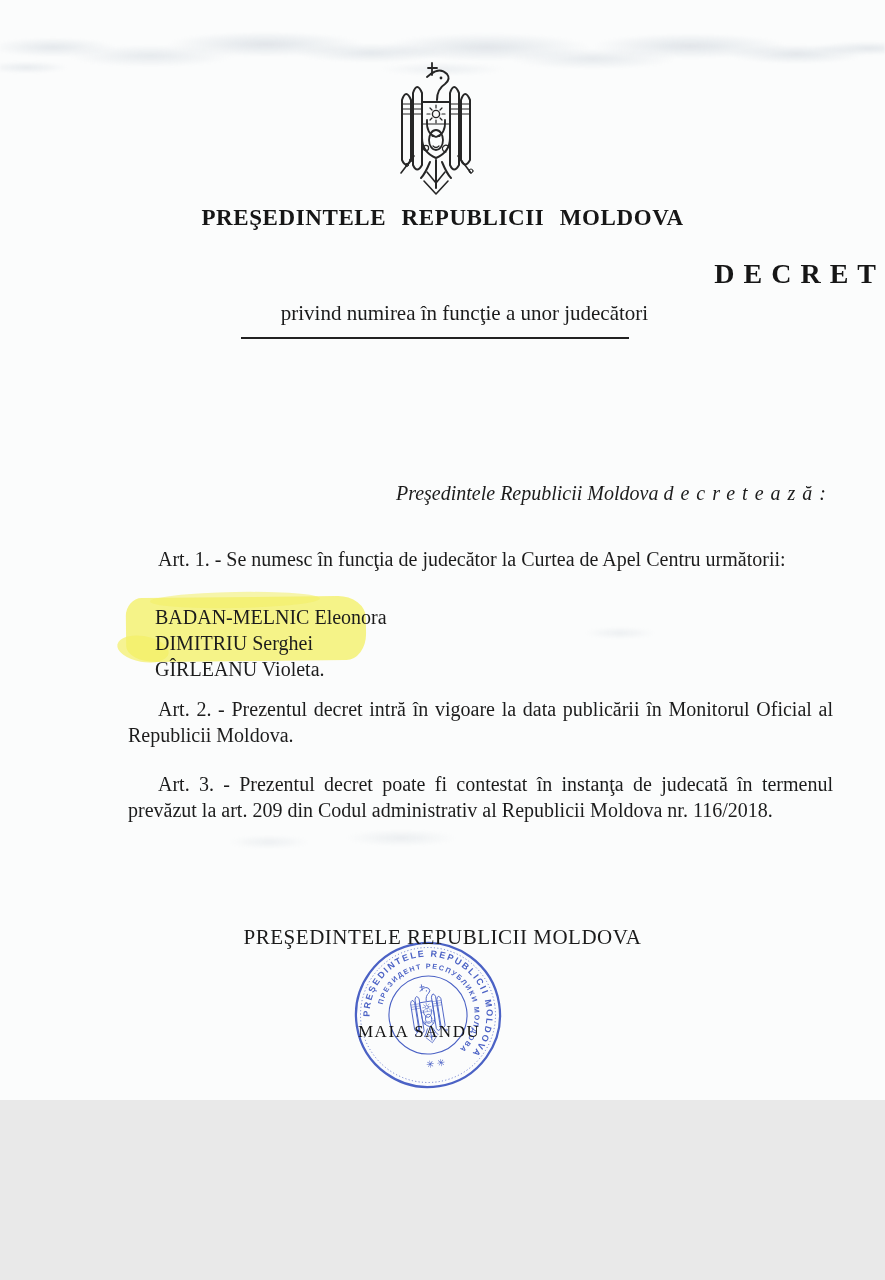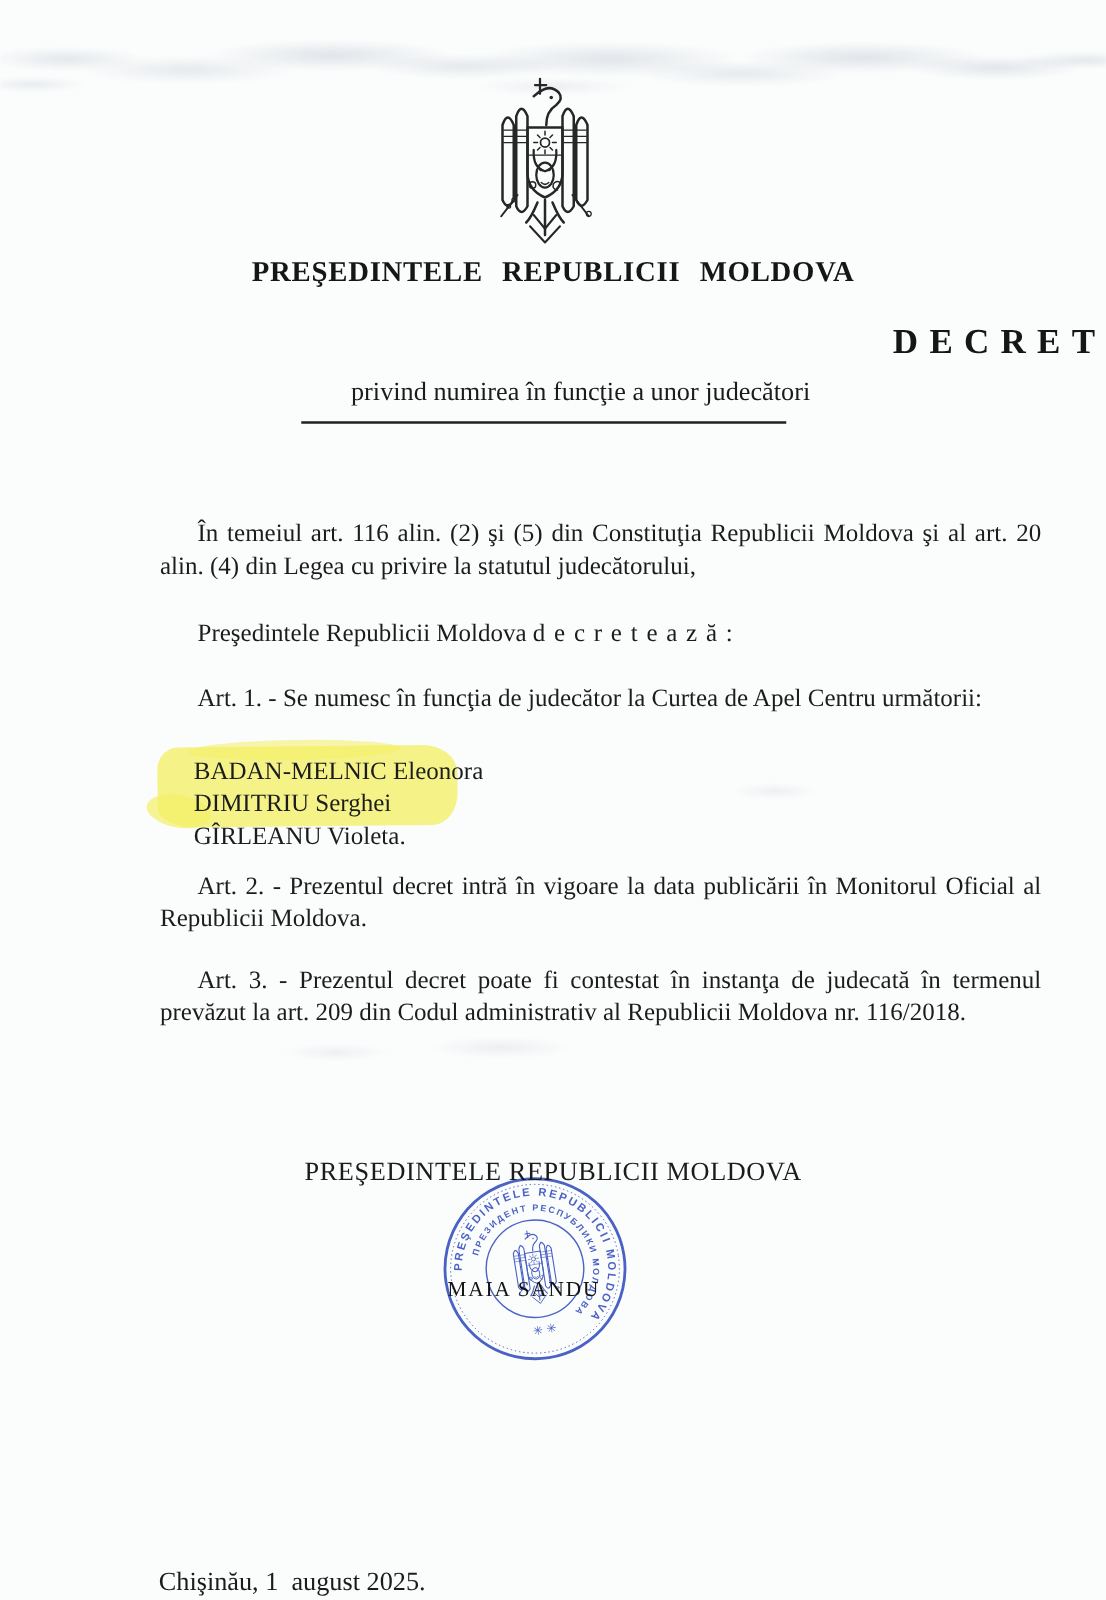--- a/index.html
+++ b/index.html
@@ -1,17 +1,17 @@
 <!DOCTYPE html>
 <html style="--stamp: #3e57c1; --hl: #f3ef66;"><head>
 <meta charset="utf-8">
 <style>
   html,body{margin:0;padding:0;background:#e9e9e9;}
   .page{
-    position:relative;width:885px;height:1280px;margin:0 auto;
+    position:relative;width:885px;height:1100px;margin:0 auto;
     background:#fbfcfc;overflow:hidden;
     font-family:"Liberation Serif","DejaVu Serif",serif;
     color:#1e1e1e;
   }
   
   .smudge-band{
     position:absolute;left:0;top:24px;width:885px;height:58px;pointer-events:none;
     background-image:
       radial-gradient(90px 14px at 6% 40%, rgba(150,165,182,.22), transparent 70%),
       radial-gradient(120px 16px at 17% 55%, rgba(150,165,182,.20), transparent 70%),
@@ -50,21 +50,21 @@
     font-size:21px;color:#1b1b1b;padding-left:44px;
   }
   .subtitle-rule{position:absolute;left:241px;top:337px;width:388px;height:2px;background:#212121;}
   
   .para{
     position:absolute;left:128px;width:705px;
     font-size:20px;line-height:26px;text-align:justify;color:#1c1c1c;
   }
   .para .indent{display:inline-block;width:30px;}
   .p-preamble{top:394px;}
-  .p-decree{top:474px;text-align:left;}
+  .p-decree{top:460px;text-align:right;font-style:italic;}
   .spaced-verb{letter-spacing:7px;}
   .p-art1{top:526px;}
   .p-art2{top:676px;}
   .p-art3{top:751px;}
   .names{position:absolute;left:128px;top:578px;width:705px;z-index:2;
     font-size:20px;line-height:26px;color:#1c1c1c;margin-top:26px;}
   .names .name-line{padding-left:27px;}
   
   .hl-blob{position:absolute;z-index:1;background:var(--hl,#f3ef66);}
   .hl-main{left:126px;top:597px;width:240px;height:64px;opacity:.78;
@@ -146,21 +146,20 @@
       </symbol>
     </defs>
     <use href="#emblem" width="100" height="140"></use>
   </svg>
 
   <div class="h-institution">PREŞEDINTELE REPUBLICII MOLDOVA</div>
   <div class="h-decret">DECRET</div>
   <div class="h-subtitle">privind numirea în funcţie a unor judecători</div>
   <div class="subtitle-rule"></div>
 
-  <p class="para p-preamble"><span class="indent"></span><span>În temeiul art. 116 alin. (2) şi (5) din Constituţia Republicii Moldova şi al art. 20 alin. (4) din Legea cu privire la statutul judecătorului,</span></p>
 
   <p class="para p-decree"><span class="indent"></span><span>Preşedintele Republicii Moldova </span> <span class="spaced-verb">decretează:</span></p>
 
   <p class="para p-art1"><span class="indent"></span><span>Art. 1. - Se numesc în funcţia de judecător la Curtea de Apel Centru următorii:</span></p>
 
   <div class="hl-blob hl-main"></div>
   <div class="hl-blob hl-tail"></div>
   <div class="hl-blob hl-top"></div>
   <div class="names">
     <div class="name-line">BADAN-MELNIC Eleonora</div>

